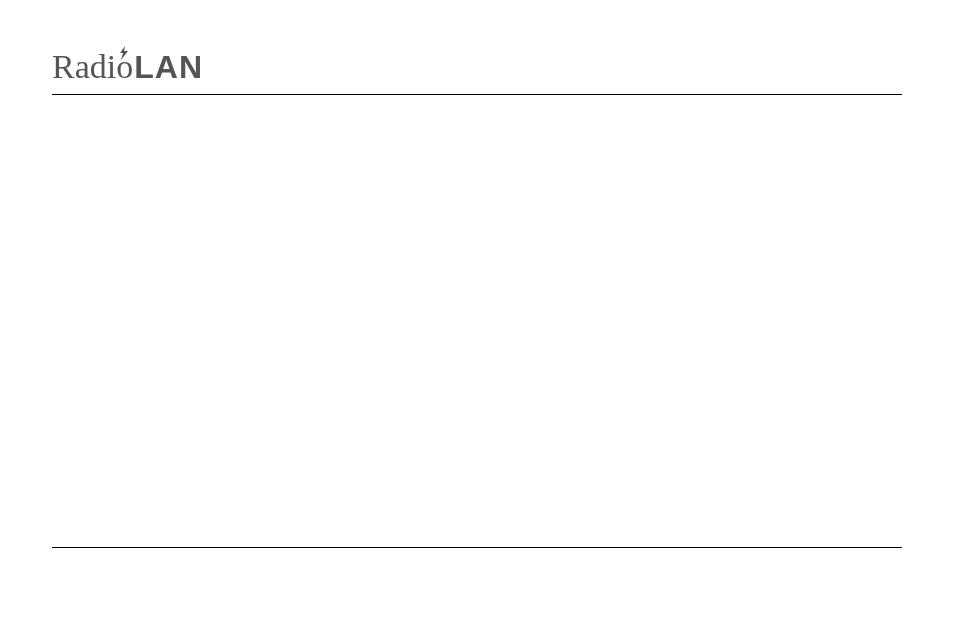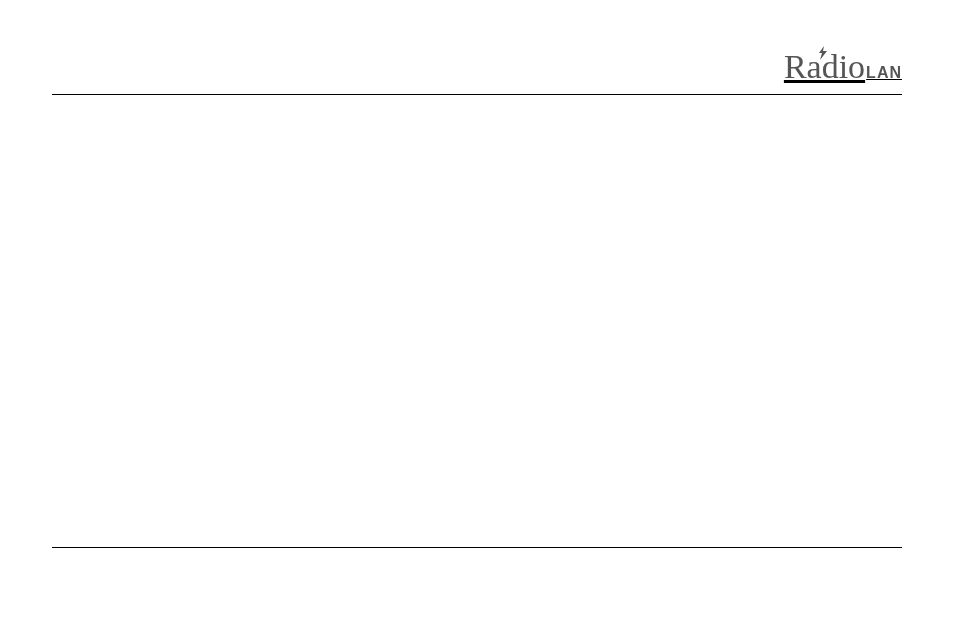--- a/index.html
+++ b/index.html
@@ -14,41 +14,39 @@
       font-family: Georgia, 'Times New Roman', serif;
       position: relative;
     }
     .page {
       width: 100%;
       height: 100%;
       padding: 48px 52px 48px 52px;
     }
     .header-row {
       display: flex;
-      justify-content: flex-end;
       align-items: flex-end;
       padding-bottom: 6px;
-      text-decoration: underline;
     }
     .logo {
       display: inline-flex;
       align-items: baseline;
       color: #555555;
       position: relative;
     }
     .logo-radio {
       font-family: Georgia, 'Times New Roman', serif;
       font-size: 34px;
       font-weight: 400;
       letter-spacing: 0px;
       color: #555555;
     }
     .logo-lan {
       font-family: Arial, Helvetica, sans-serif;
-      font-size: 16px;
+      font-size: 32px;
       font-weight: 900;
       letter-spacing: 1px;
       color: #555555;
       margin-left: 1px;
     }
     .logo-bolt {
       position: absolute;
       top: -2px;
       right: 72px;
       width: 14px;

